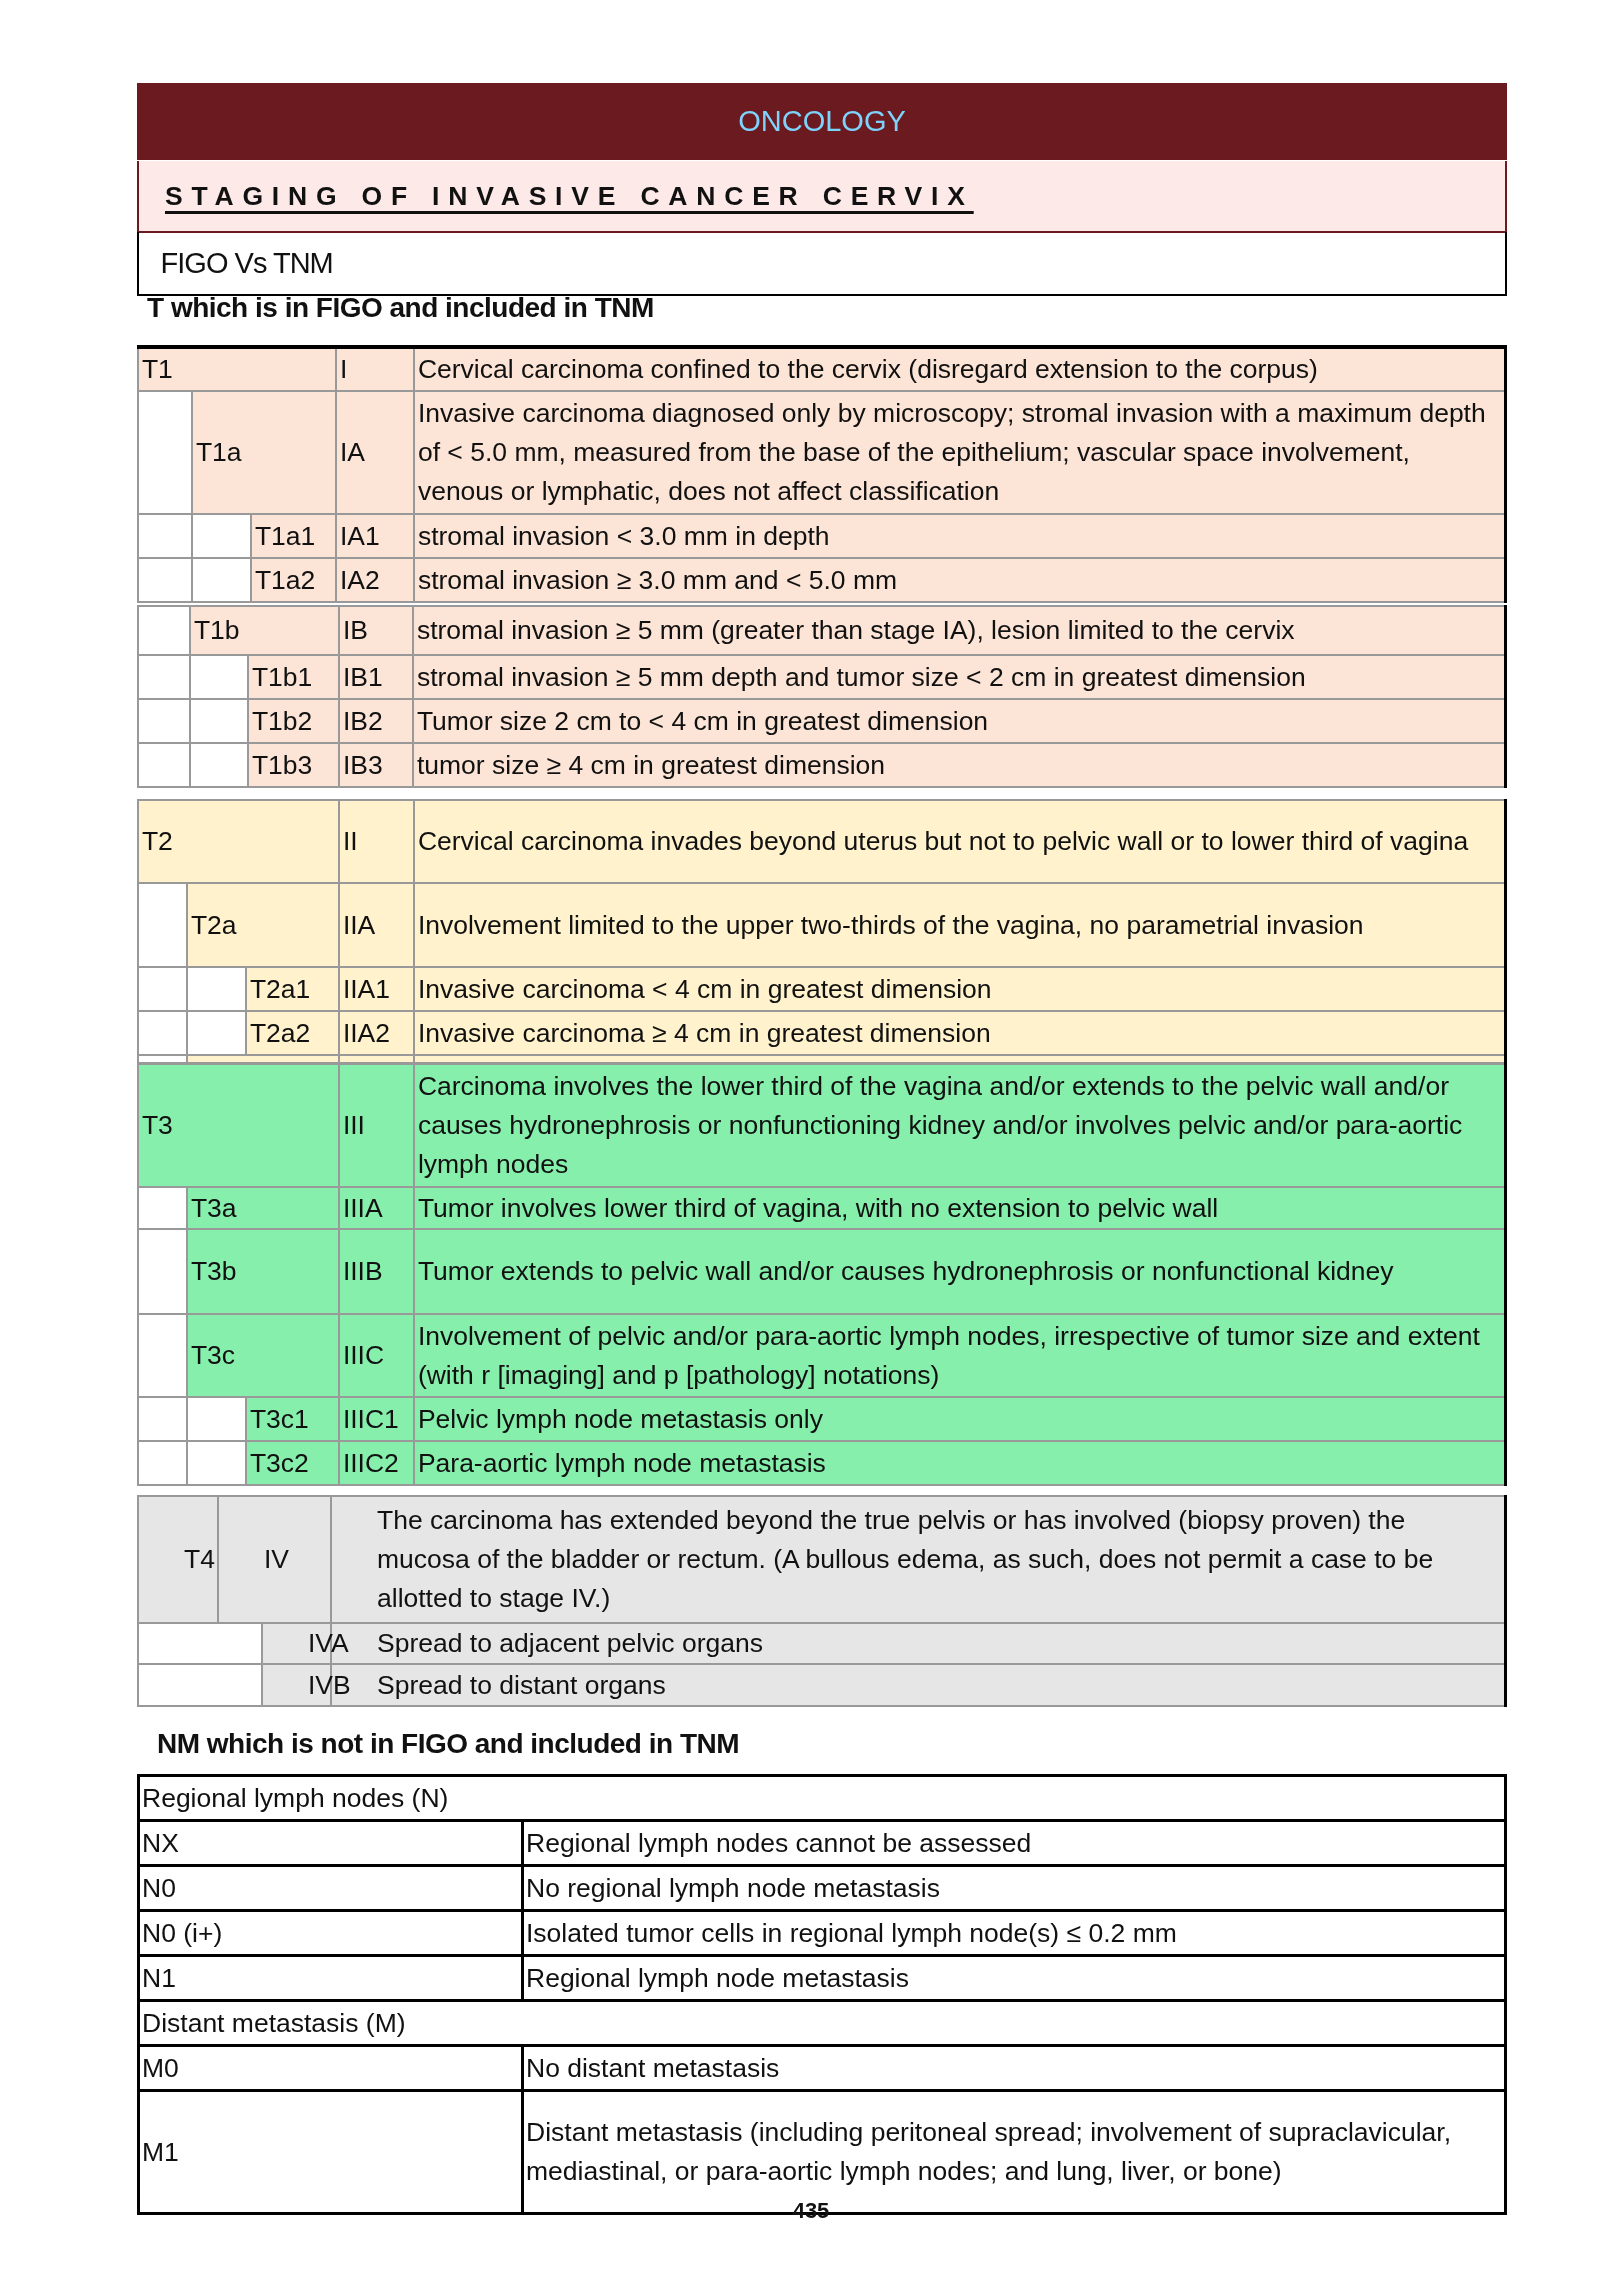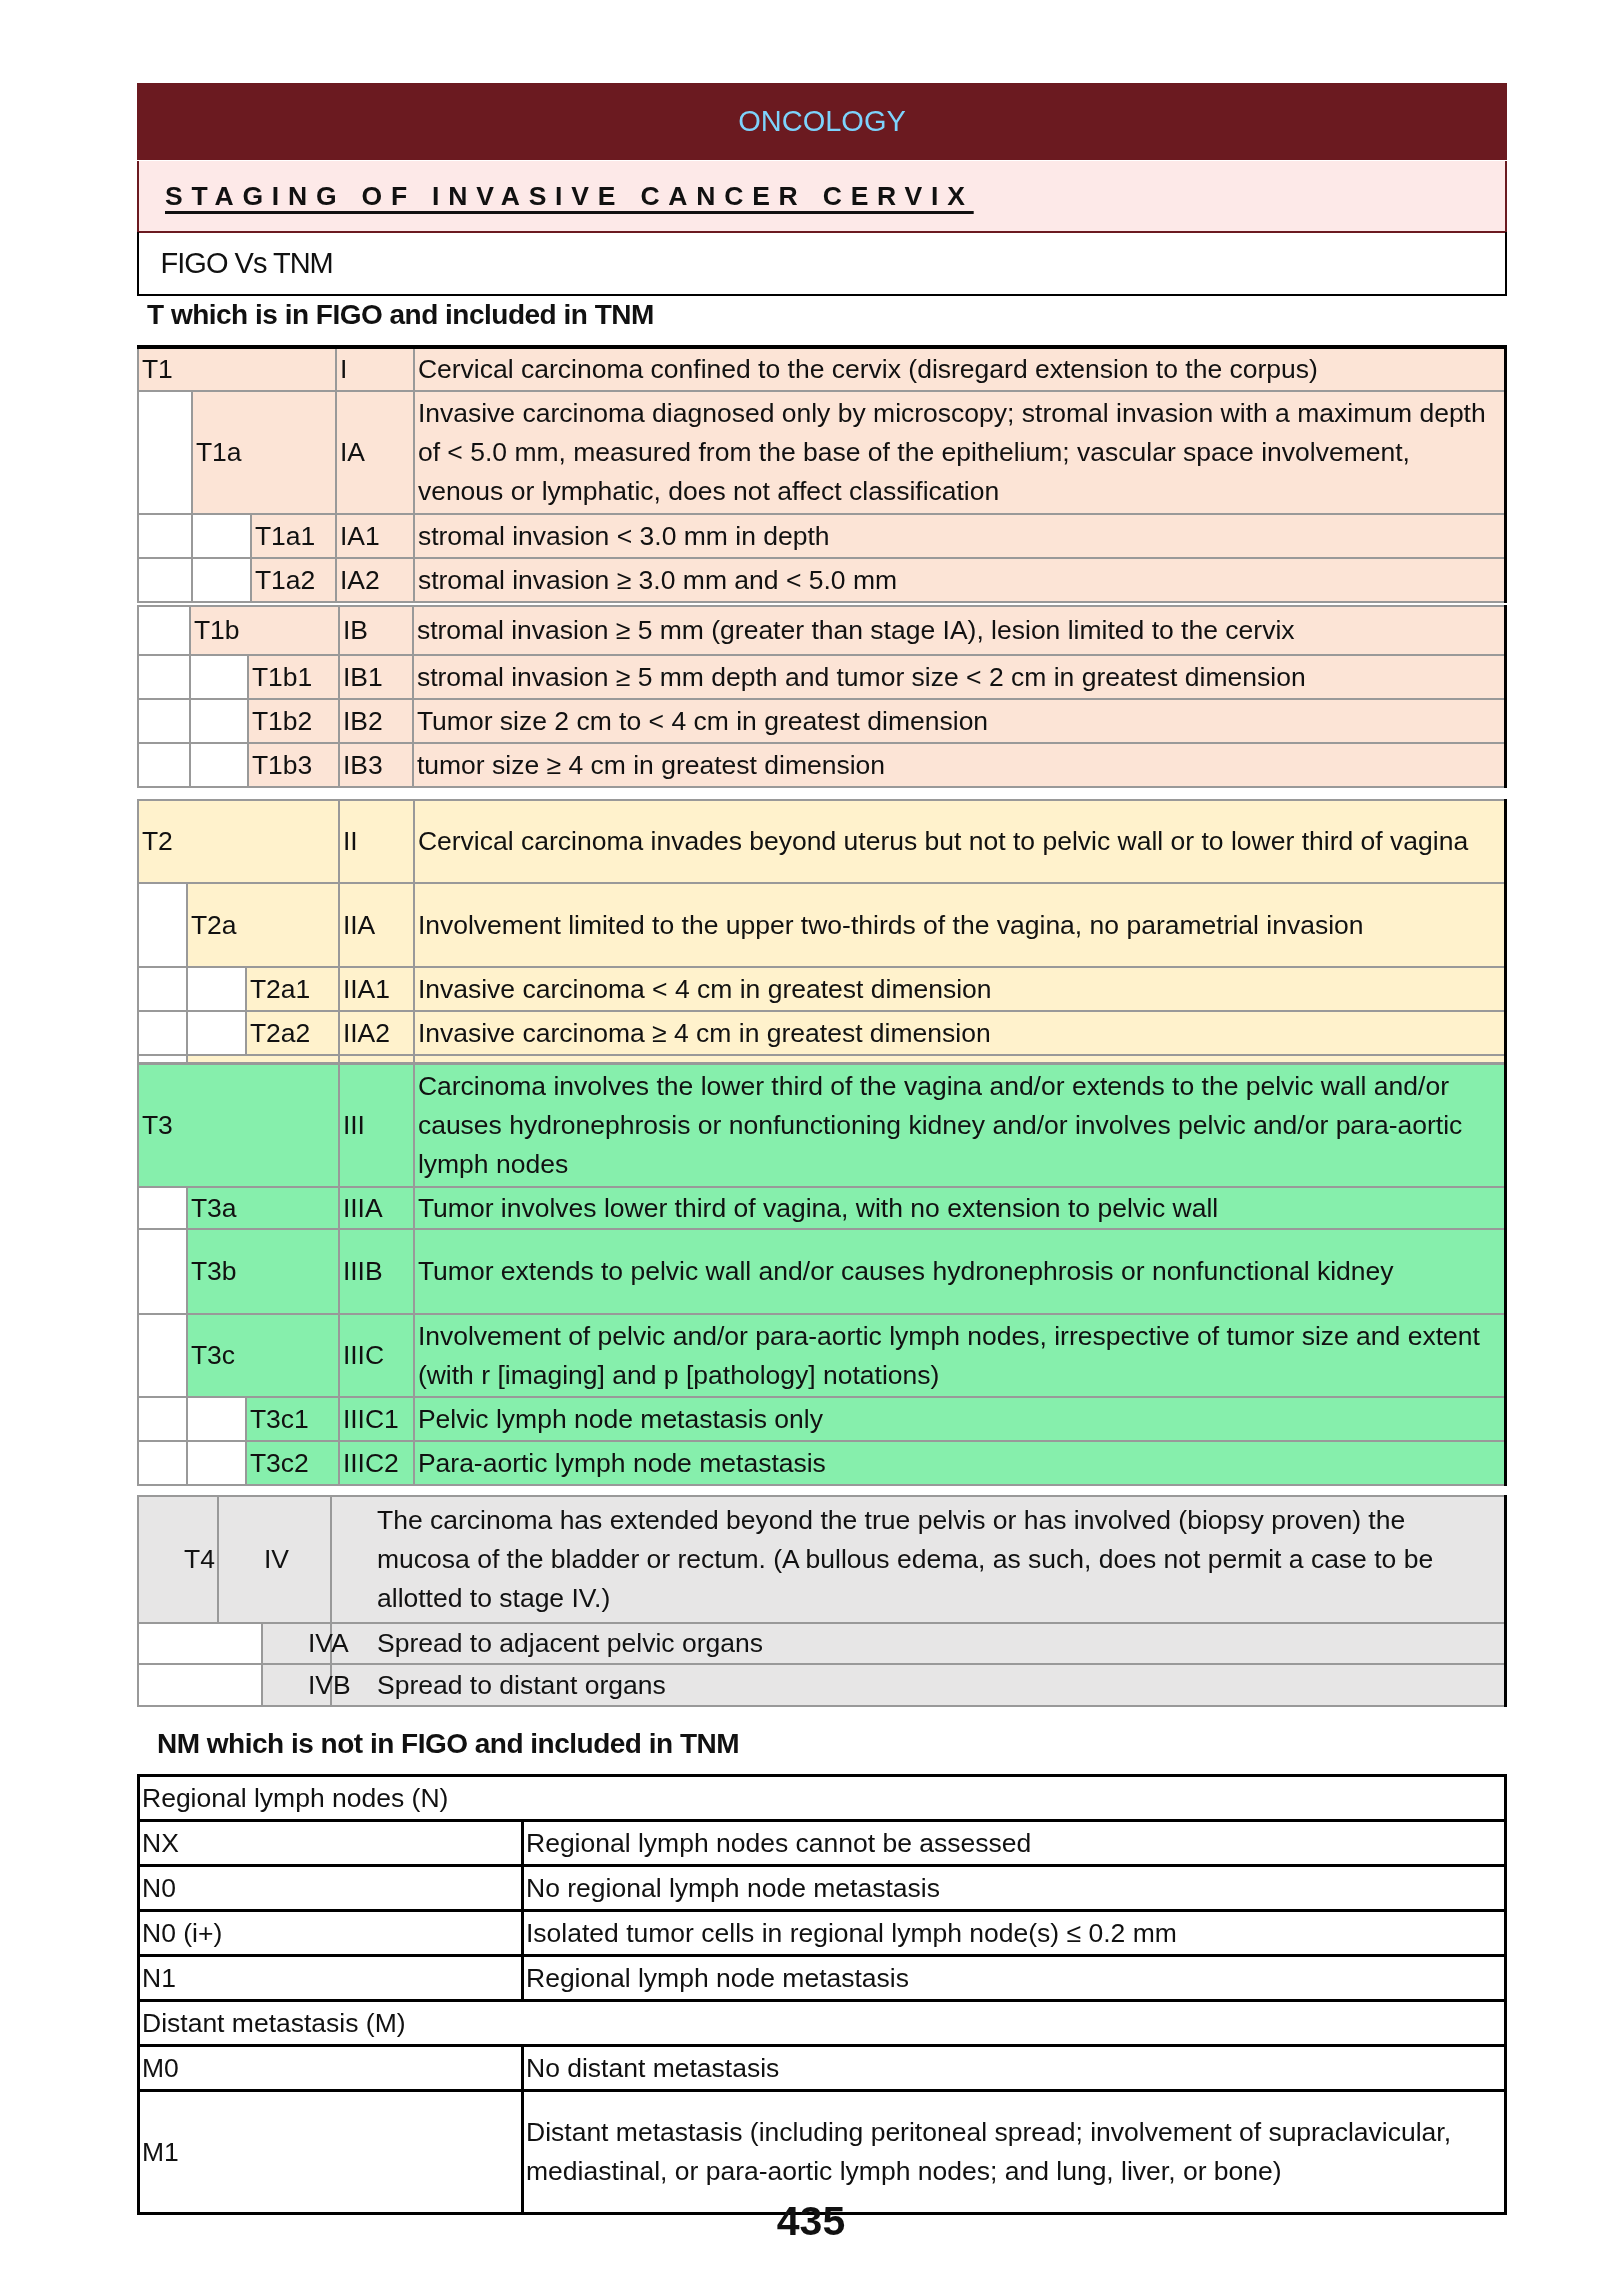--- a/index.html
+++ b/index.html
@@ -23,36 +23,36 @@
   table.stage.pink td:not(.blank) { background: #fce4d6; }
   table.stage.yellow td:not(.blank) { background: #fff2cc; }
   table.stage.blue td:not(.blank) { background: #86efac; }
   table.stage.grey td:not(.blank) { background: #e7e6e6; padding-left: 45px; }
   .rb { border-right: 3.9px solid #000 !important; }
   .tb { border-top: 4.9px solid #000 !important; }
 
   table.nm { position: absolute; left: 137px; top: 1774px; width: 1370px; border-collapse: collapse; table-layout: fixed; font-size: 26.5px; }
   table.nm td { border: 3.9px solid #000; padding: 0 2px; line-height: 39px; vertical-align: middle; }
 
-  .page-num { left: 0; width: 1622px; top: 2198px; text-align: center; font-weight: bold; font-size: 41px; }
+  .page-num { left: 0; width: 1622px; top: 2198px; text-align: center; font-weight: bold; font-size: 22px; }
 </style>
 </head>
 <body>
 
 <div class="abs band-dark">
   <span>ONCOLOGY</span>
 </div>
 <div class="abs band-pink">
   <span>STAGING OF INVASIVE CANCER CERVIX</span>
 </div>
 <div class="abs band-white">
   <span>FIGO Vs TNM</span>
 </div>
 
-<div class="abs sub-head" style="left:147px; top:299px;">T which is in FIGO and included in TNM</div>
+<div class="abs sub-head" style="left:147px; top:292px;">T which is in FIGO and included in TNM</div>
 
 <table class="stage pink" style="left:137px; top:345px; width:1370px;">
   <colgroup>
       <col style="width:54px">
       <col style="width:59px">
       <col style="width:85px">
       <col style="width:78px">
       <col>
     </colgroup>
   <tbody>

